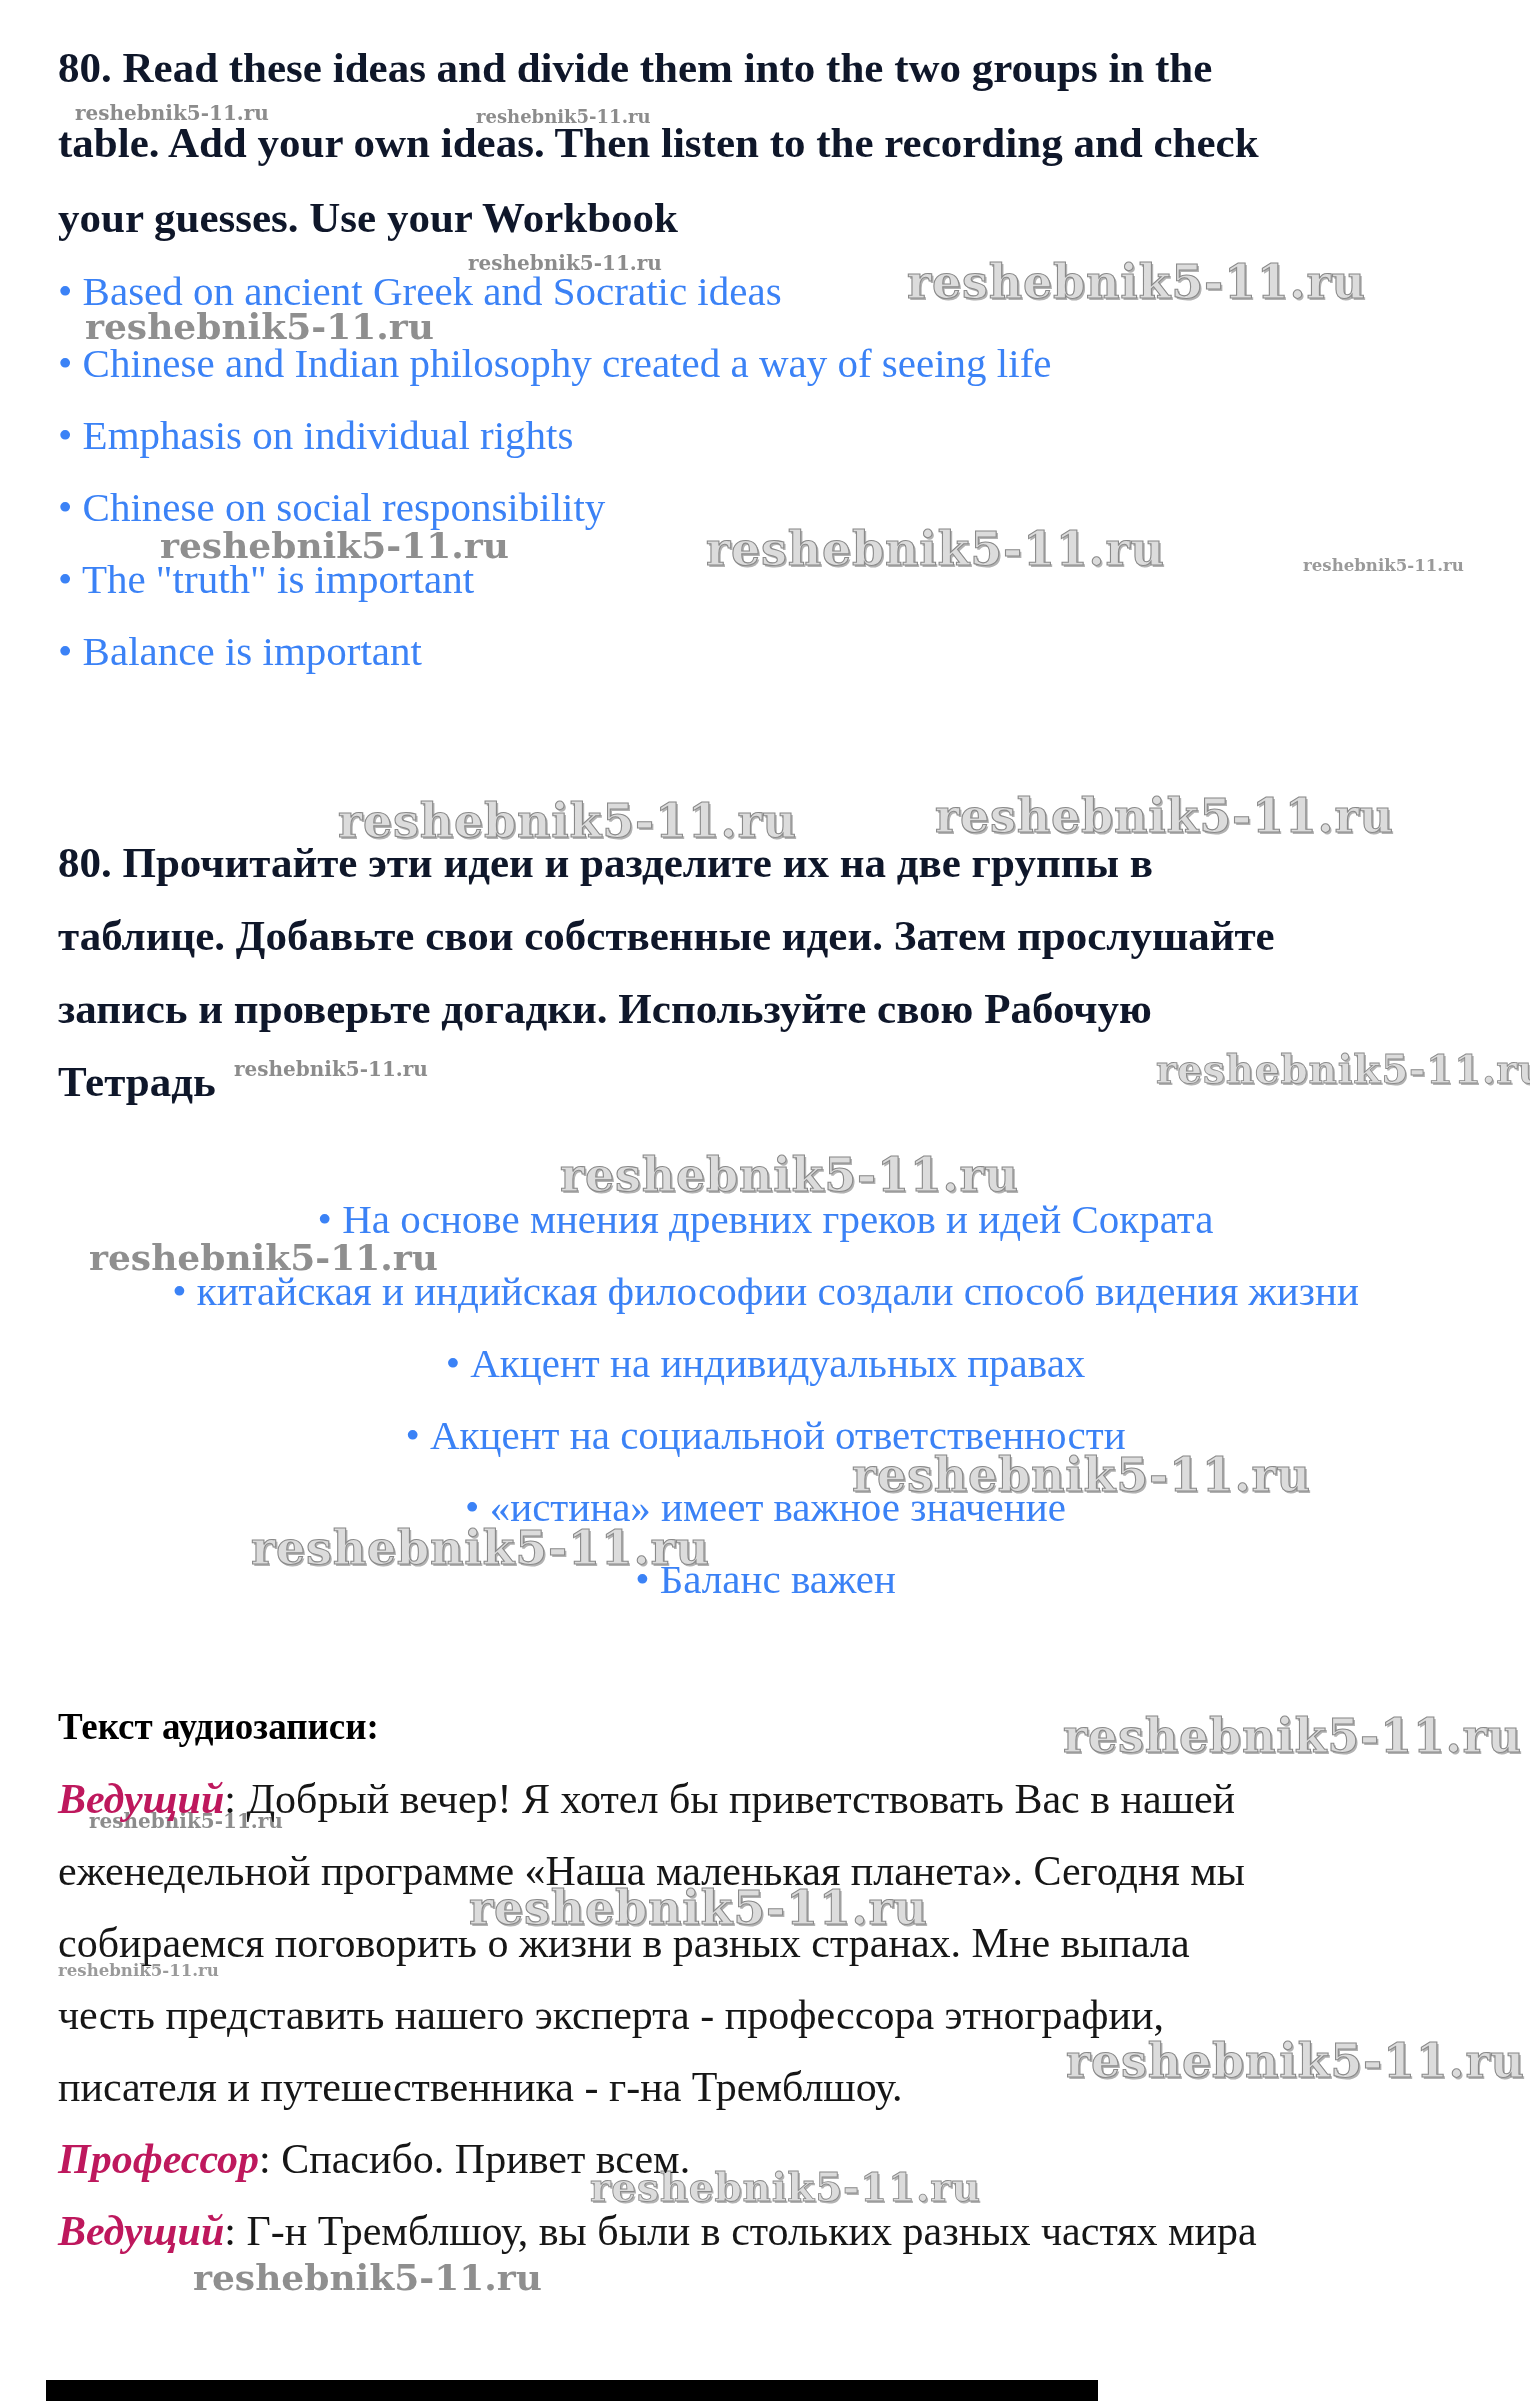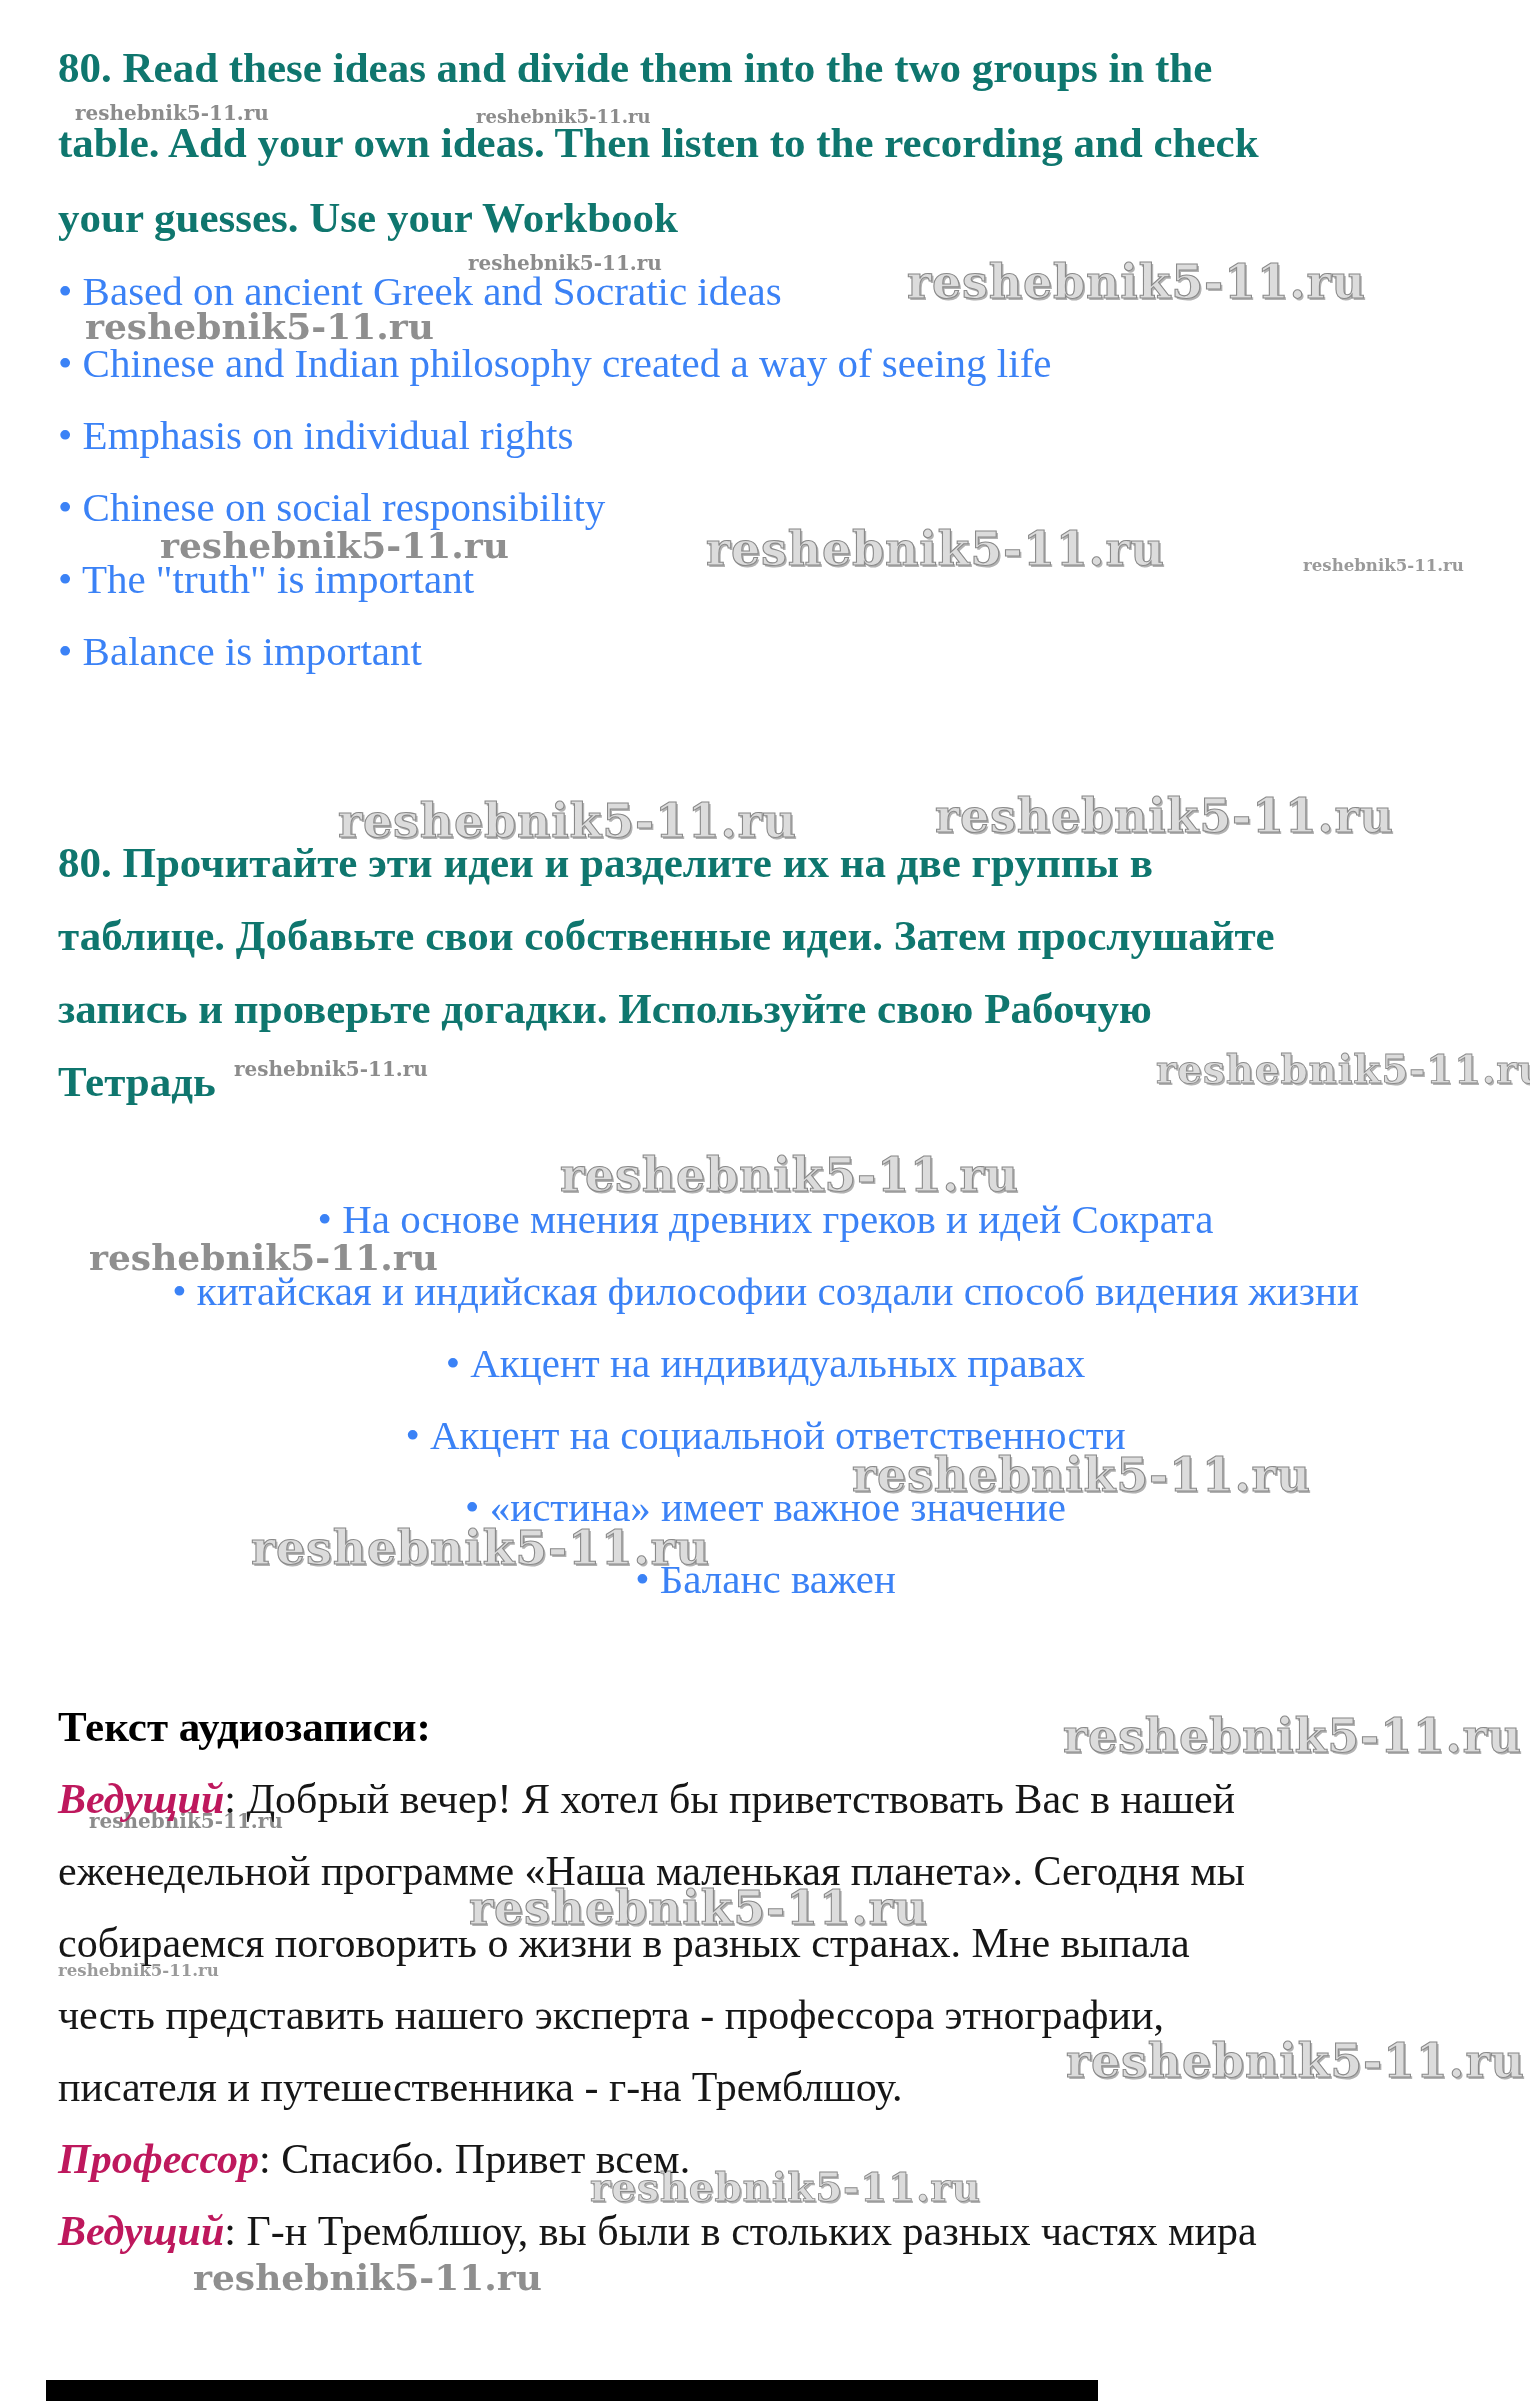--- a/index.html
+++ b/index.html
@@ -7,40 +7,40 @@
   body {
     background:#ffffff;
     font-family:"Liberation Serif","DejaVu Serif",serif;
     color:#141414;
     position:relative;
     overflow:hidden;
   }
   .page { position:relative; width:1531px; height:2401px; background:#fff; }
   .content { position:relative; z-index:2; padding:30px 58px 0 58px; }
 
-  .heading { font-weight:700; color:#0f766e; font-size:43px; }
+  .heading { font-weight:700; color:#0f172a; font-size:43px; }
   .heading .hline { line-height:75px; white-space:nowrap; }
   .heading-ru { margin-top:139px; }
   .heading-ru .hline { line-height:73px; }
 
   .bullets { list-style:none; }
   .bullets li {
     font-size:41px;
     line-height:72px;
     white-space:nowrap;
     color:#3b82f6;
   }
   .bullets li::before { content:"• "; }
   .bullets-ru { margin-top:65px;text-align:center; }
 
   .transcript-title {
     margin-top:75px;
     font-weight:700;
     color:#000;
-    font-size:43px;
+    font-size:37px;
     line-height:73px;
     white-space:nowrap;
   }
   .para { margin:0; font-size:42px; color:#161616; }
   .para .line { display:block; line-height:72px; white-space:nowrap; }
   .speaker { font-weight:700; font-style:italic; color:#be185d; }
 
   
   .wm {
     position:absolute;

